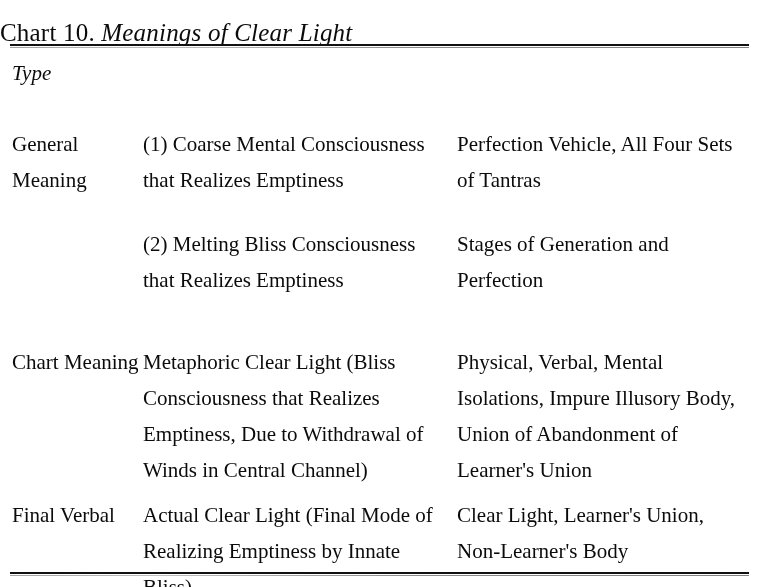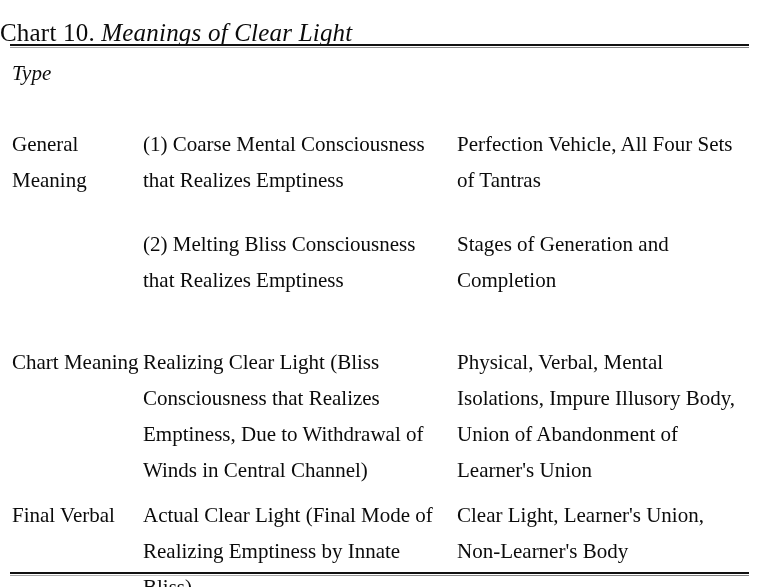--- a/index.html
+++ b/index.html
@@ -119,26 +119,26 @@
 
     <div class="row" id="row-general-1">
       <div class="cell col-type">General Meaning</div>
       <div class="cell col-meaning">(1) Coarse Mental Consciousness that Realizes Emptiness</div>
       <div class="cell col-system">Perfection Vehicle, All Four Sets of Tantras</div>
     </div>
 
     <div class="row" id="row-general-2">
       <div class="cell col-type"></div>
       <div class="cell col-meaning">(2) Melting Bliss Consciousness that Realizes Emptiness</div>
-      <div class="cell col-system">Stages of Generation and Completion</div>
+      <div class="cell col-system">Stages of Generation and Perfection</div>
     </div>
 
     <div class="row" id="row-hidden">
       <div class="cell col-type">Chart Meaning</div>
-      <div class="cell col-meaning">Realizing Clear Light (Bliss Consciousness that Realizes Emptiness, Due to Withdrawal of Winds in Central Channel)</div>
+      <div class="cell col-meaning">Metaphoric Clear Light (Bliss Consciousness that Realizes Emptiness, Due to Withdrawal of Winds in Central Channel)</div>
       <div class="cell col-system">Physical, Verbal, Mental Isolations, Impure Illusory Body, Union of Abandonment of Learner's Union</div>
     </div>
 
     <div class="row" id="row-final">
       <div class="cell col-type">Final Verbal</div>
       <div class="cell col-meaning">Actual Clear Light (Final Mode of Realizing Emptiness by Innate Bliss)</div>
       <div class="cell col-system">Clear Light, Learner's Union, Non-Learner's Body</div>
     </div>
 
   </div>

